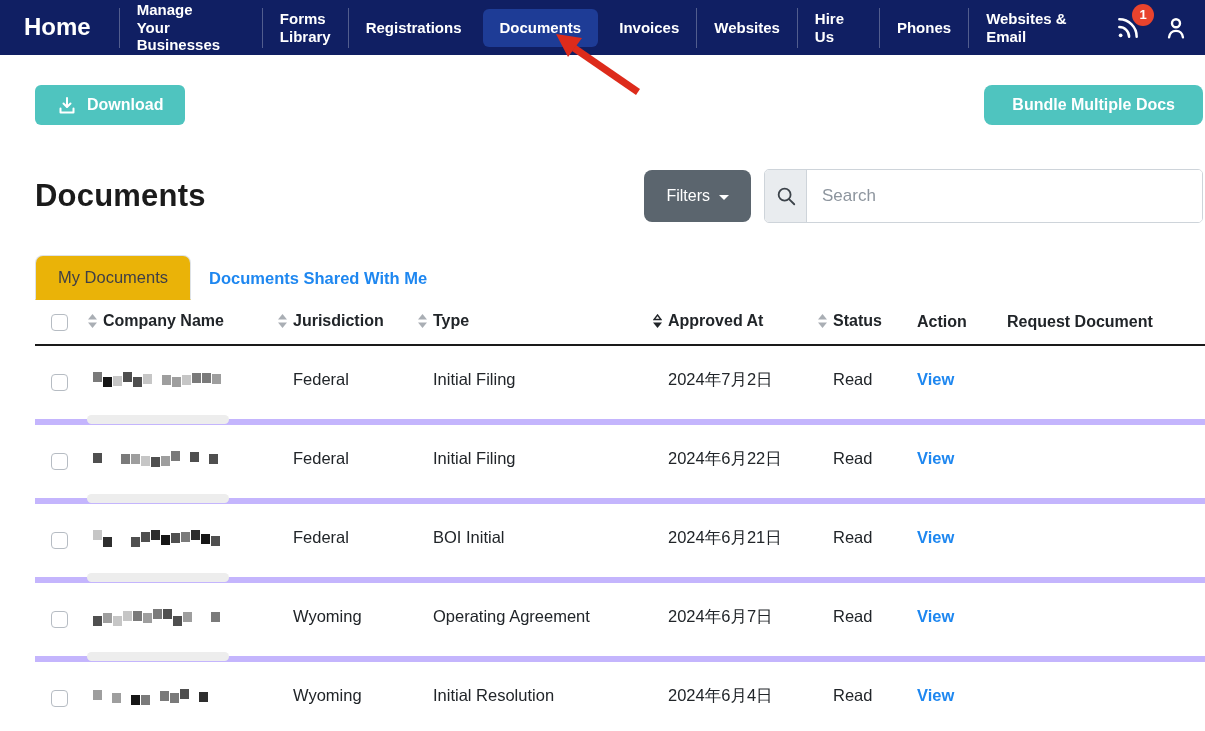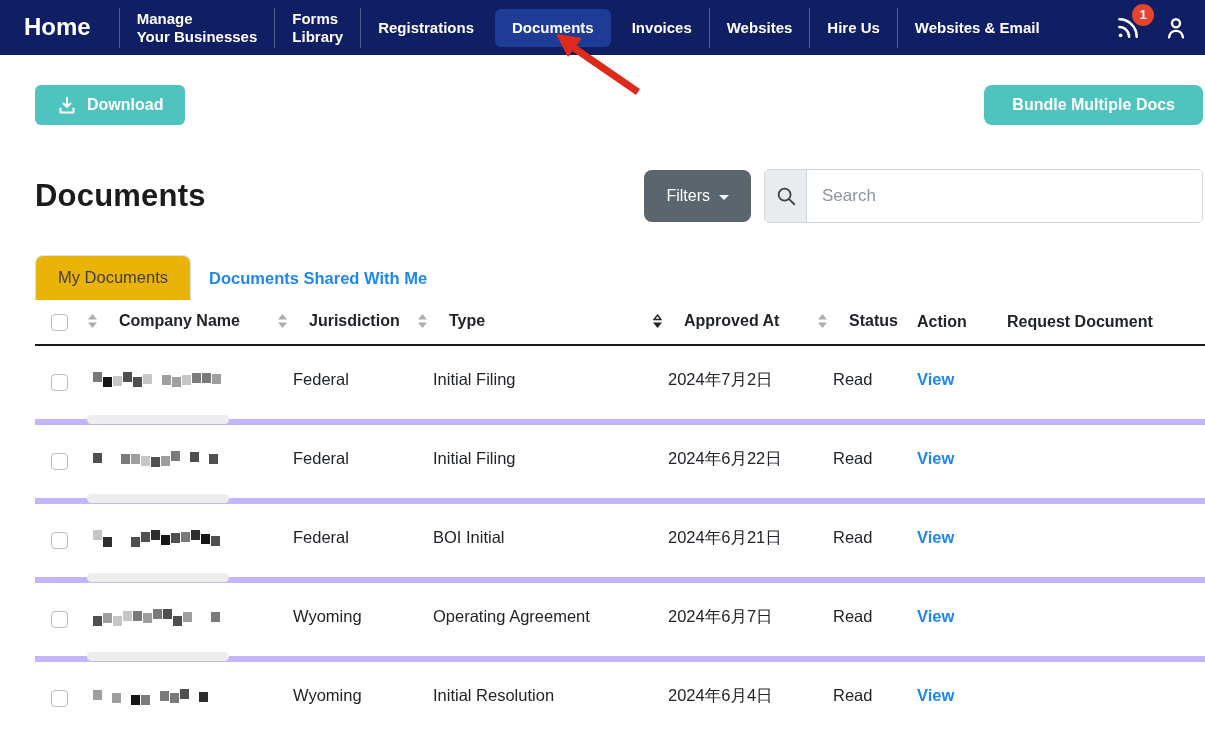--- a/index.html
+++ b/index.html
@@ -50,21 +50,21 @@
   .tab.active{border:1px solid #dee2e6;border-bottom-color:transparent;color:#3f3f46;background:#eab308;}
   .tab.link{color:#1e87f0;font-weight:700;padding:12px 18px;}
   
   .table-wrap{margin-left:35px;}
   table{width:1170px;border-collapse:collapse;table-layout:fixed;}
   thead tr{border-bottom:2px solid #1a1a1a;}
   th{font-size:16px;font-weight:700;color:#212529;text-align:left;
     padding:12px 4px 12px 7px;vertical-align:middle;}
   th.no-sort{padding-left:11px;cursor:default;}
   th.sortable{cursor:pointer;}
-  .th-inner{display:inline-flex;align-items:center;gap:22px;}
+  .th-inner{display:inline-flex;align-items:center;gap:6px;}
   .sort-inactive .up,.sort-inactive .down{fill:#a9aeb4;}
   .sort-desc .up{fill:#fff;stroke:#212529;stroke-width:1.4;}
   .sort-desc .down{fill:#212529;}
   tbody tr{border-bottom:6px solid #c4b5fd;}
   td{font-size:16.5px;color:#212529;height:67px;vertical-align:middle;
     padding:0 4px 6px 22px;}
   td.col-check,th.col-check{padding:0;}
   td.col-action{padding-left:11px;}
   td.col-company{padding-left:12px;position:relative;}
   .row-checkbox,.all-checkbox{appearance:none;-webkit-appearance:none;width:17px;height:17px;
@@ -99,20 +99,23 @@
       <span>Documents</span>
     </a>
   <a class="nav-item">
       <span>Invoices</span>
     </a>
   <a class="nav-item sep">
       <span>Websites</span>
     </a>
   <a class="nav-item sep">
       <span>Hire Us</span>
+    </a>
+  <a class="nav-item sep">
+      <span>Phones</span>
     </a>
   <a class="nav-item sep">
       <span>Websites &amp; Email</span>
     </a>
   <div class="nav-icons">
     <div class="icon-wrap">
       <svg width="26" height="26" viewBox="0 0 24 24" fill="none" stroke="#fff" stroke-width="2.3" stroke-linecap="round">
         <path d="M4 11a9 9 0 0 1 9 9"></path>
         <path d="M4 4a16 16 0 0 1 16 16"></path>
         <circle cx="5.2" cy="18.8" r="1.7" fill="#fff" stroke="none"></circle>

